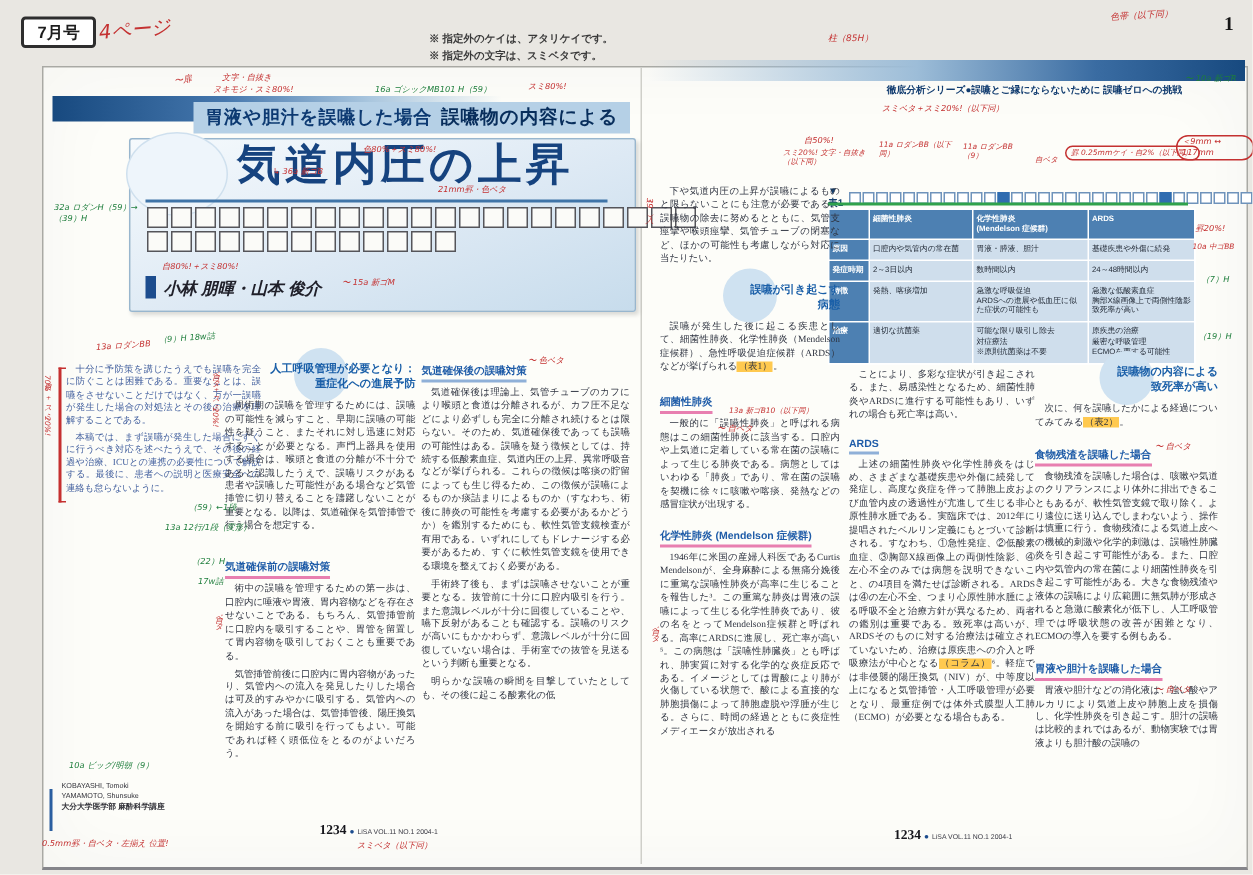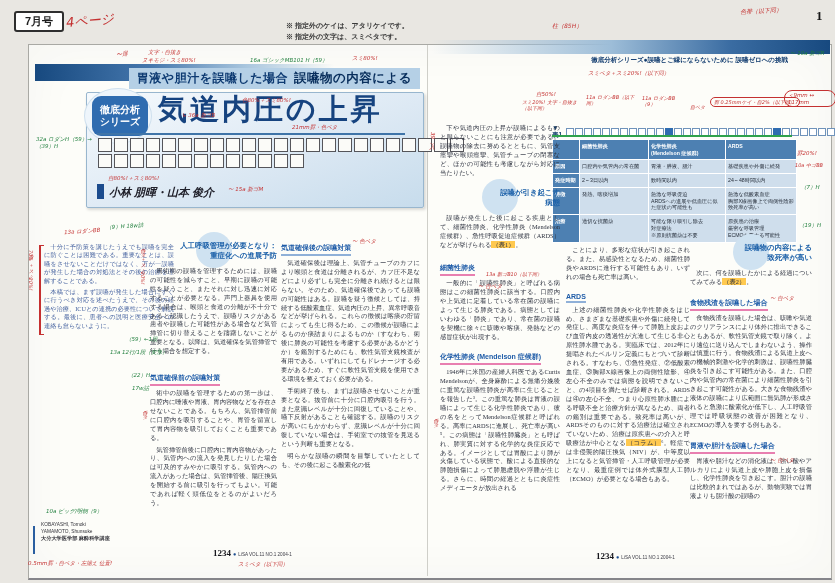--- a/index.html
+++ b/index.html
@@ -113,24 +113,20 @@
   <div class="sheet"></div>
   <div class="vdiv"></div>
 
   <div class="band-l"></div>
   <div class="banner">
     <span class="b1">胃液や胆汁を誤嚥した場合</span>
     <span class="b2">誤嚥物の内容による</span>
   </div>
   <div class="title-card"></div>
   <div class="badge-circle"></div>
-  <div class="badge">
-    <span>徹底分析</span>
-    <span>シリーズ</span>
-  </div>
   <div class="big-title">気道内圧の上昇</div>
   <div class="title-rule"></div>
   <div class="boxrow" style="left:98px;top:138px;">
       <span class="phbox"></span>
       <span class="phbox"></span>
       <span class="phbox"></span>
       <span class="phbox"></span>
       <span class="phbox"></span>
       <span class="phbox"></span>
       <span class="phbox"></span>

